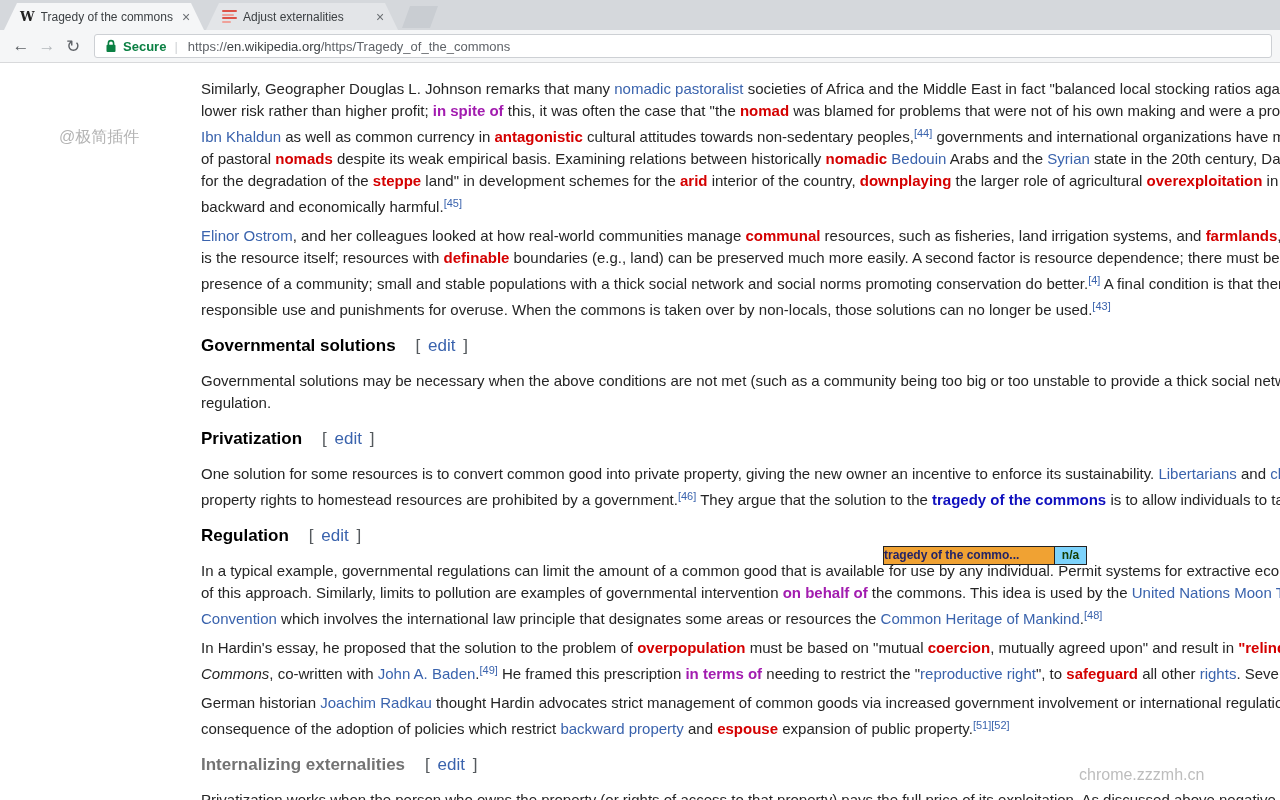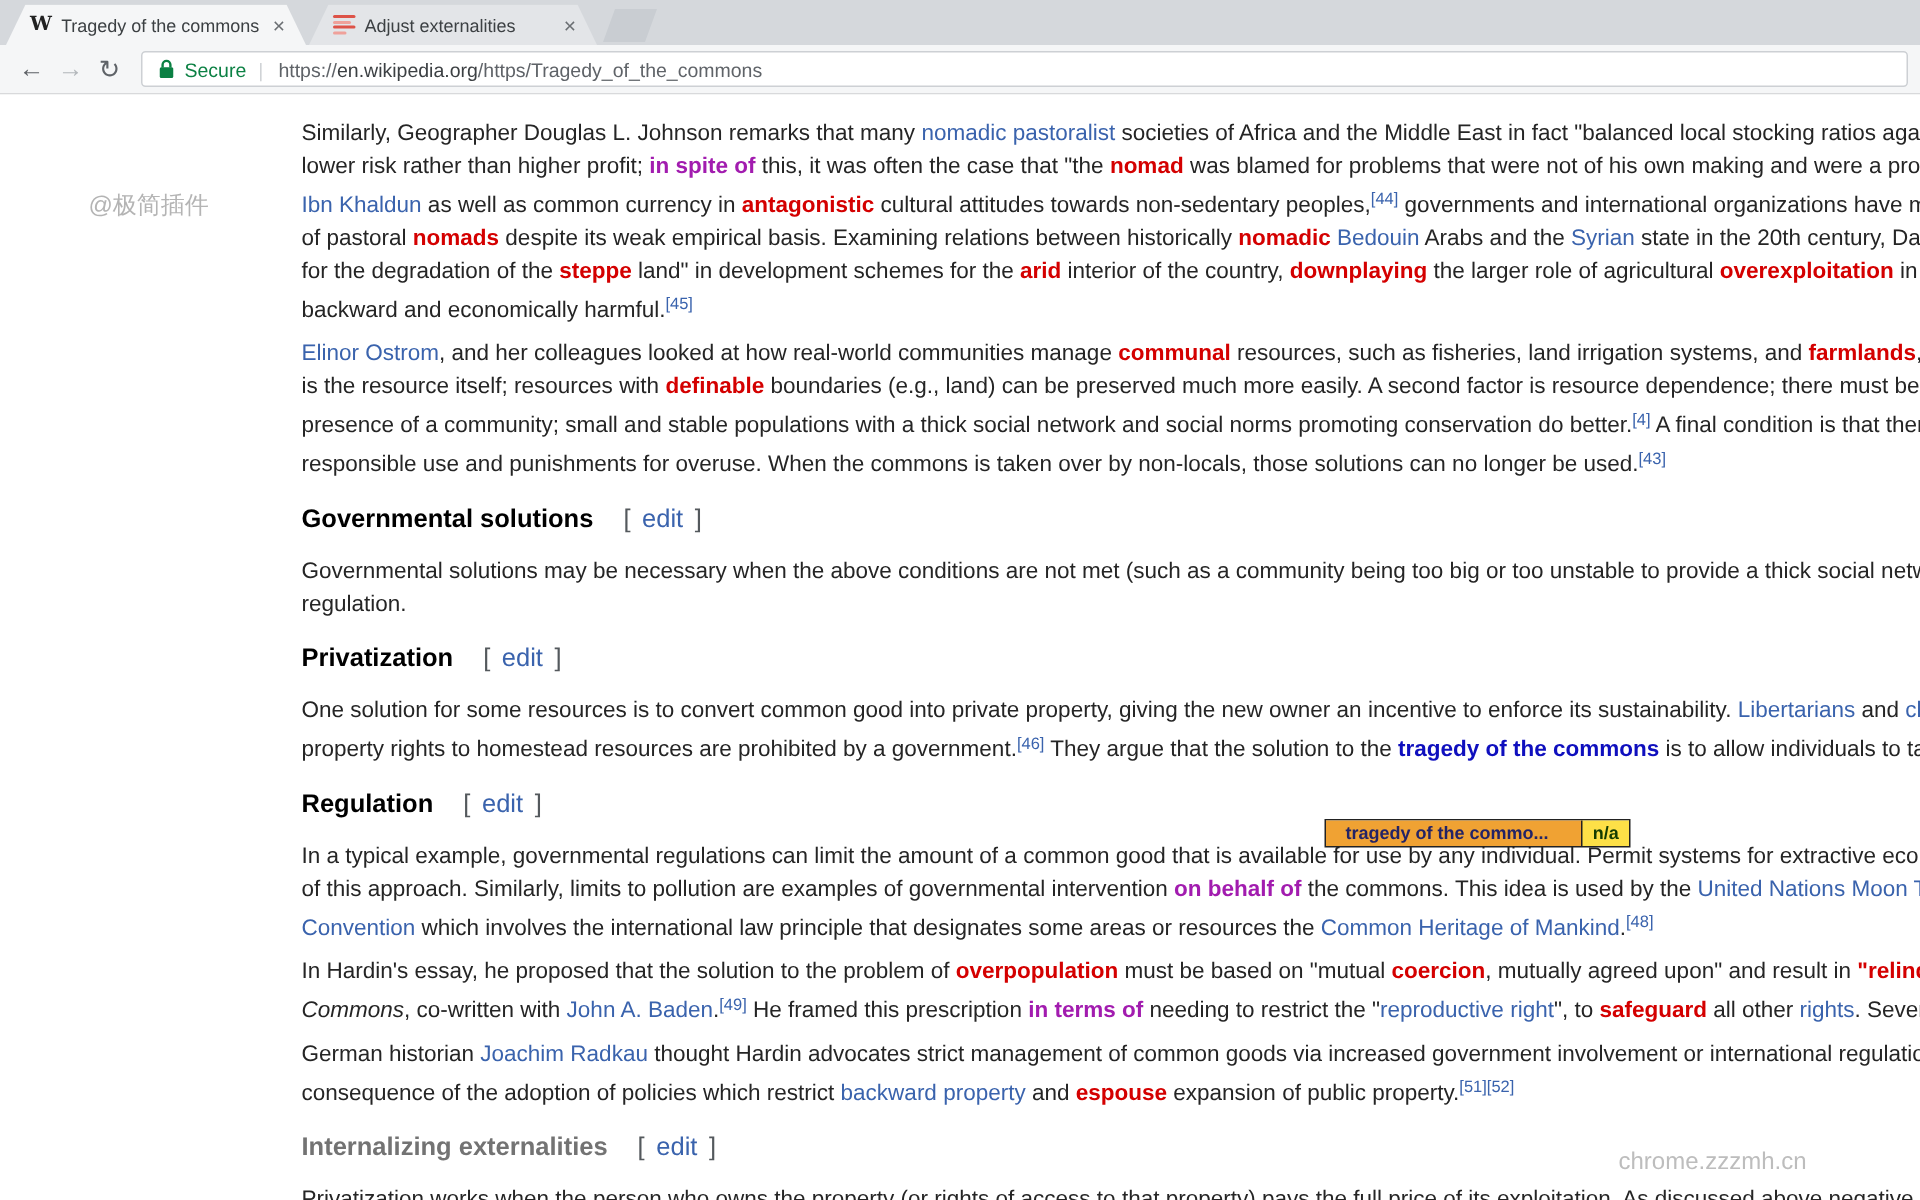--- a/index.html
+++ b/index.html
@@ -23,21 +23,21 @@
   .icon-highlight i:nth-child(2){ background:#efa19a; width:12px; }
   .icon-highlight i:nth-child(3){ background:#dd5348; width:15px; }
   .icon-highlight i:nth-child(4){ background:#efa19a; width:9px; }
 
   .toolbar { height:33px; background:#f5f6f7; border-bottom:1px solid #d8d9db;
     display:flex; align-items:center; padding:0 8px; }
   .nav-btn { font-size:17px; width:26px; text-align:center; color:#5f6368; }
   .nav-btn.disabled { color:#b4b8bc; }
   .omnibox { flex:1; height:24px; margin-left:8px; background:#fff; border:1px solid #cdd0d4;
     border-radius:3px; display:flex; align-items:center; padding:0 10px; }
-  .secure-label { color:#0b8043; font-size:13px; margin:0 8px 0 6px; }
+  .secure-label { color:#0b8043; font-size:13px; margin:0 8px 0 6px;font-weight:bold; }
   .omni-sep { color:#d0d3d6; font-size:13px; margin-right:10px; }
   .url { font-size:13px; color:#5f6368; white-space:nowrap; }
   .url b { color:#3c4043; font-weight:normal; }
 
   
   .page { position:relative; width:1280px; height:736px; background:#fff; }
   .watermark-tl { position:absolute; left:59px; top:64px; font-size:16px; color:#b4b4b4; }
   .watermark-br { position:absolute; left:1079px; top:703px; font-size:16px; color:#bdbdbd; }
 
   .article { position:absolute; left:201px; top:0; width:1400px; padding-top:15px; }
@@ -53,22 +53,22 @@
   .seg-r { color:#d40000; font-weight:bold; }
   .seg-b { color:#a21caf; font-weight:bold; }
   .seg-bl { color:#0f0fbe; font-weight:bold; }
   .seg-i { font-style:italic;text-align:right; }
   .seg-s { color:#3a63ad; font-size:11px; vertical-align:5px; }
 
   
   .popup { position:absolute; left:883px; top:483px; width:204px; z-index:10;
     border:1px solid #222; font-size:12px; font-weight:bold; }
   .popup-head { display:flex; height:17px; }
-  .popup-term { flex:1; background:#f0a233; color:#232366; padding:1px 13px; white-space:nowrap; overflow:hidden; }
-  .popup-na { width:32px; background:#fde047; color:#143c00; border-left:1px solid #222; text-align:center; padding-top:1px; }
+  .popup-term { flex:1; background:#f0a233; color:#232366; padding:1px 0; white-space:nowrap; overflow:hidden; }
+  .popup-na { width:32px; background:#7dd3fc; color:#143c00; border-left:1px solid #222; text-align:center; padding-top:1px; }
   .popup-body { background:rgba(72,160,75,0.90); }
   .popup-item { color:#fff; text-align:center; padding:3px 0 2px 0; text-shadow:0 1px 1px rgba(0,0,0,0.25); }
   .popup-item.add { padding:2px 0 3px 0; }
   .popup-divider { height:3px; background:#f0a233; }
 </style>
 </head>
 <body>
 
 <div class="tabstrip">
   <div class="tab tab-active">

